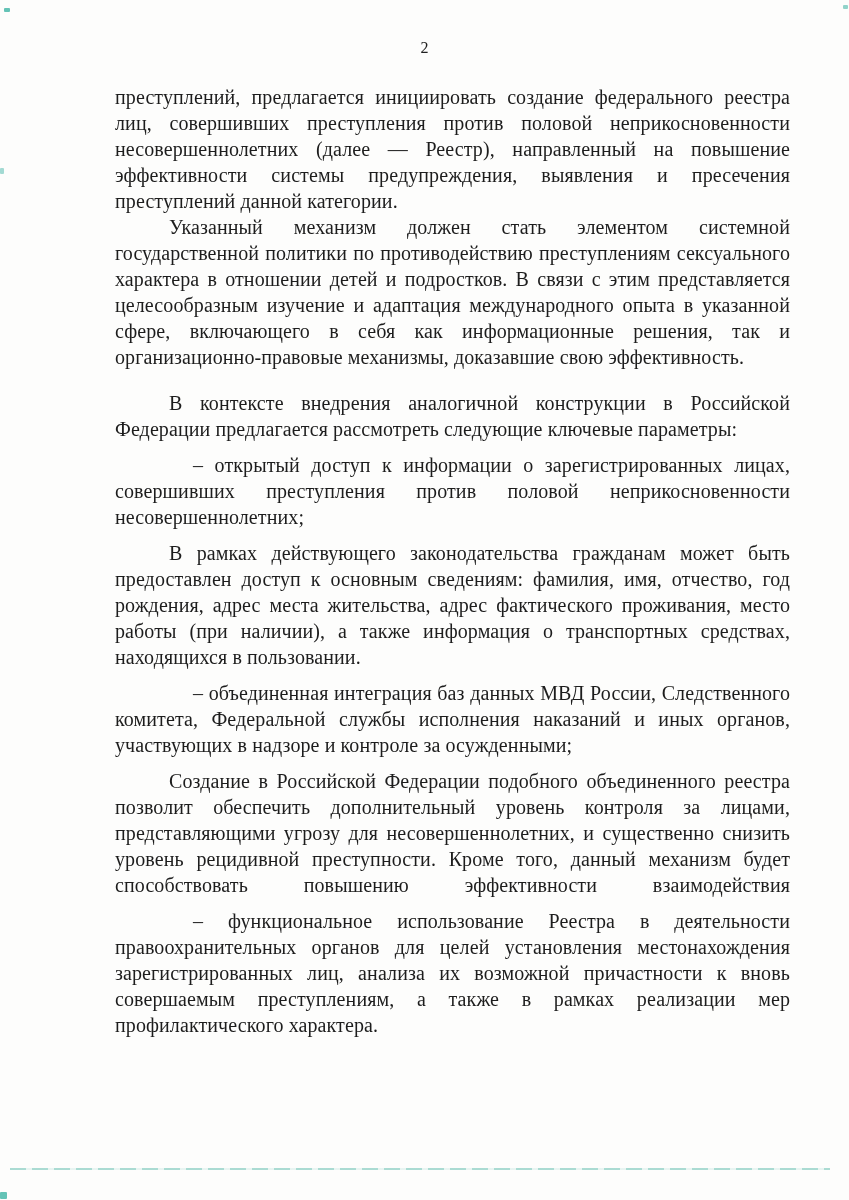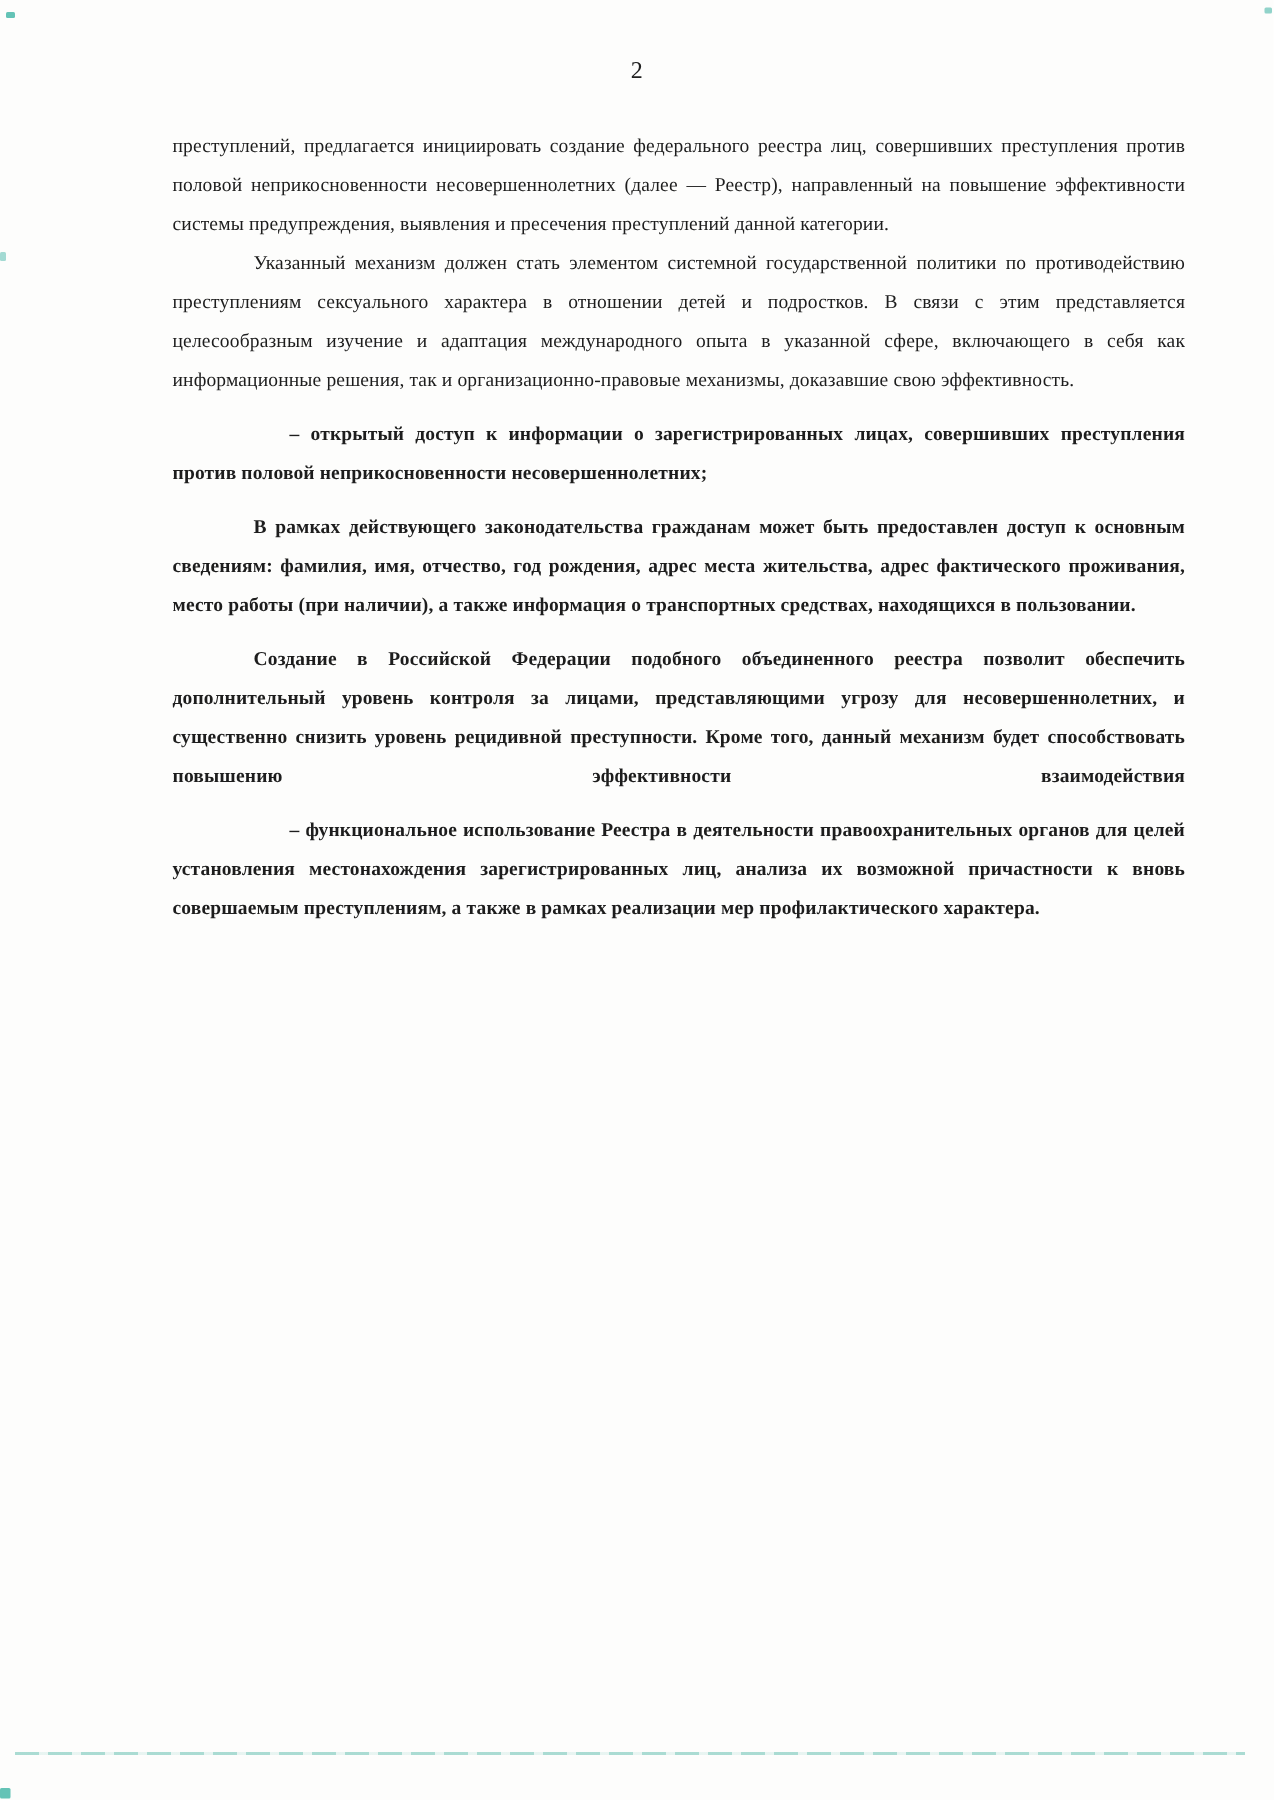--- a/index.html
+++ b/index.html
@@ -19,28 +19,28 @@
   }
   .page-number {
     padding-top: 38px;
     text-align: center;
     font-size: 16px;
     line-height: 20px;
     color: #202020;
   }
   .content {
     margin: 26px 59px 0 115px;
-    font-size: 13px;
+    font-size: 20px;
     line-height: 26px;
     color: #1d1d1d;
     text-align: justify;
     letter-spacing: 0.1px;
   }
   p.para { margin: 0; }
-  p.para.space-before { margin-top: 10px; font-weight: bold; }
+  p.para.space-before { margin-top: 10px; }
   p.para.space-before-lg { margin-top: 20px; }
   p.para.indent { text-indent: 54px; }
   p.para.dash { text-indent: 78px; }
   p.para.justify-last { text-align-last: justify; }
 
   
   .scan-line {
     position: absolute;
     left: 10px;
     top: 1168px;
@@ -57,22 +57,24 @@
 </head>
 <body>
 
 <div class="page">
 
   <div class="page-number">2</div>
 
   <div class="content">
       <p class="para">преступлений, предлагается инициировать создание федерального реестра лиц, совершивших преступления против половой неприкосновенности несовершеннолетних (далее — Реестр), направленный на повышение эффективности системы предупреждения, выявления и пресечения преступлений данной категории.</p>
       <p class="para indent">Указанный механизм должен стать элементом системной государственной политики по противодействию преступлениям сексуального характера в отношении детей и подростков. В связи с этим представляется целесообразным изучение и адаптация международного опыта в указанной сфере, включающего в себя как информационные решения, так и организационно-правовые механизмы, доказавшие свою эффективность.</p>
+      <p class="para indent space-before-lg">В контексте внедрения аналогичной конструкции в Российской Федерации предлагается рассмотреть следующие ключевые параметры:</p>
       <p class="para dash space-before">– открытый доступ к информации о зарегистрированных лицах, совершивших преступления против половой неприкосновенности несовершеннолетних;</p>
       <p class="para indent space-before">В рамках действующего законодательства гражданам может быть предоставлен доступ к основным сведениям: фамилия, имя, отчество, год рождения, адрес места жительства, адрес фактического проживания, место работы (при наличии), а также информация о транспортных средствах, находящихся в пользовании.</p>
+      <p class="para dash space-before">– объединенная интеграция баз данных МВД России, Следственного комитета, Федеральной службы исполнения наказаний и иных органов, участвующих в надзоре и контроле за осужденными;</p>
       <p class="para indent space-before justify-last">Создание в Российской Федерации подобного объединенного реестра позволит обеспечить дополнительный уровень контроля за лицами, представляющими угрозу для несовершеннолетних, и существенно снизить уровень рецидивной преступности. Кроме того, данный механизм будет способствовать повышению эффективности взаимодействия</p>
       <p class="para dash space-before">– функциональное использование Реестра в деятельности правоохранительных органов для целей установления местонахождения зарегистрированных лиц, анализа их возможной причастности к вновь совершаемым преступлениям, а также в рамках реализации мер профилактического характера.</p>
     </div>
 
   <div class="scan-line" style="background: repeating-linear-gradient(90deg, rgb(143, 208, 197) 0px, rgb(143, 208, 197) 16px, rgba(143, 208, 197, 0.25) 16px, rgba(143, 208, 197, 0.25) 22px);"></div>
 
   <div class="speck speck-tl" style="background: rgb(73, 184, 169);"></div>
   <div class="speck speck-ml" style="background: rgb(73, 184, 169);"></div>
   <div class="speck speck-bl" style="background: rgb(73, 184, 169);"></div>
   <div class="speck speck-tr" style="background: rgb(73, 184, 169);"></div>

